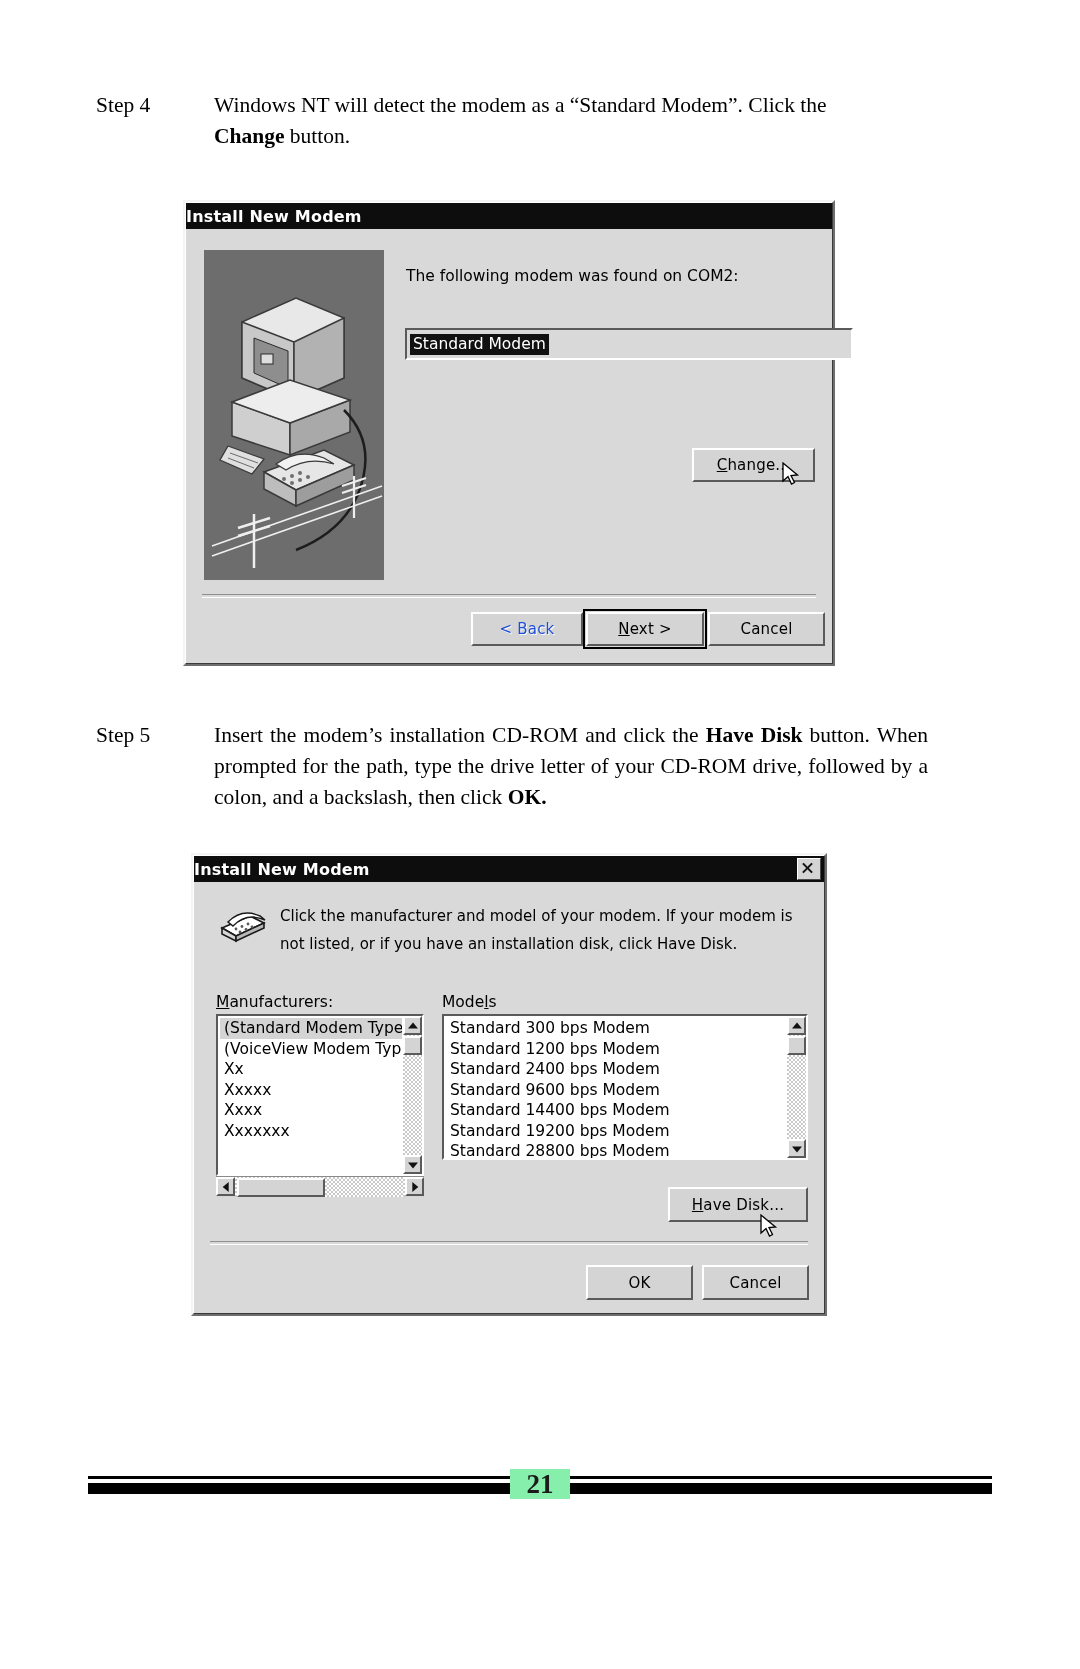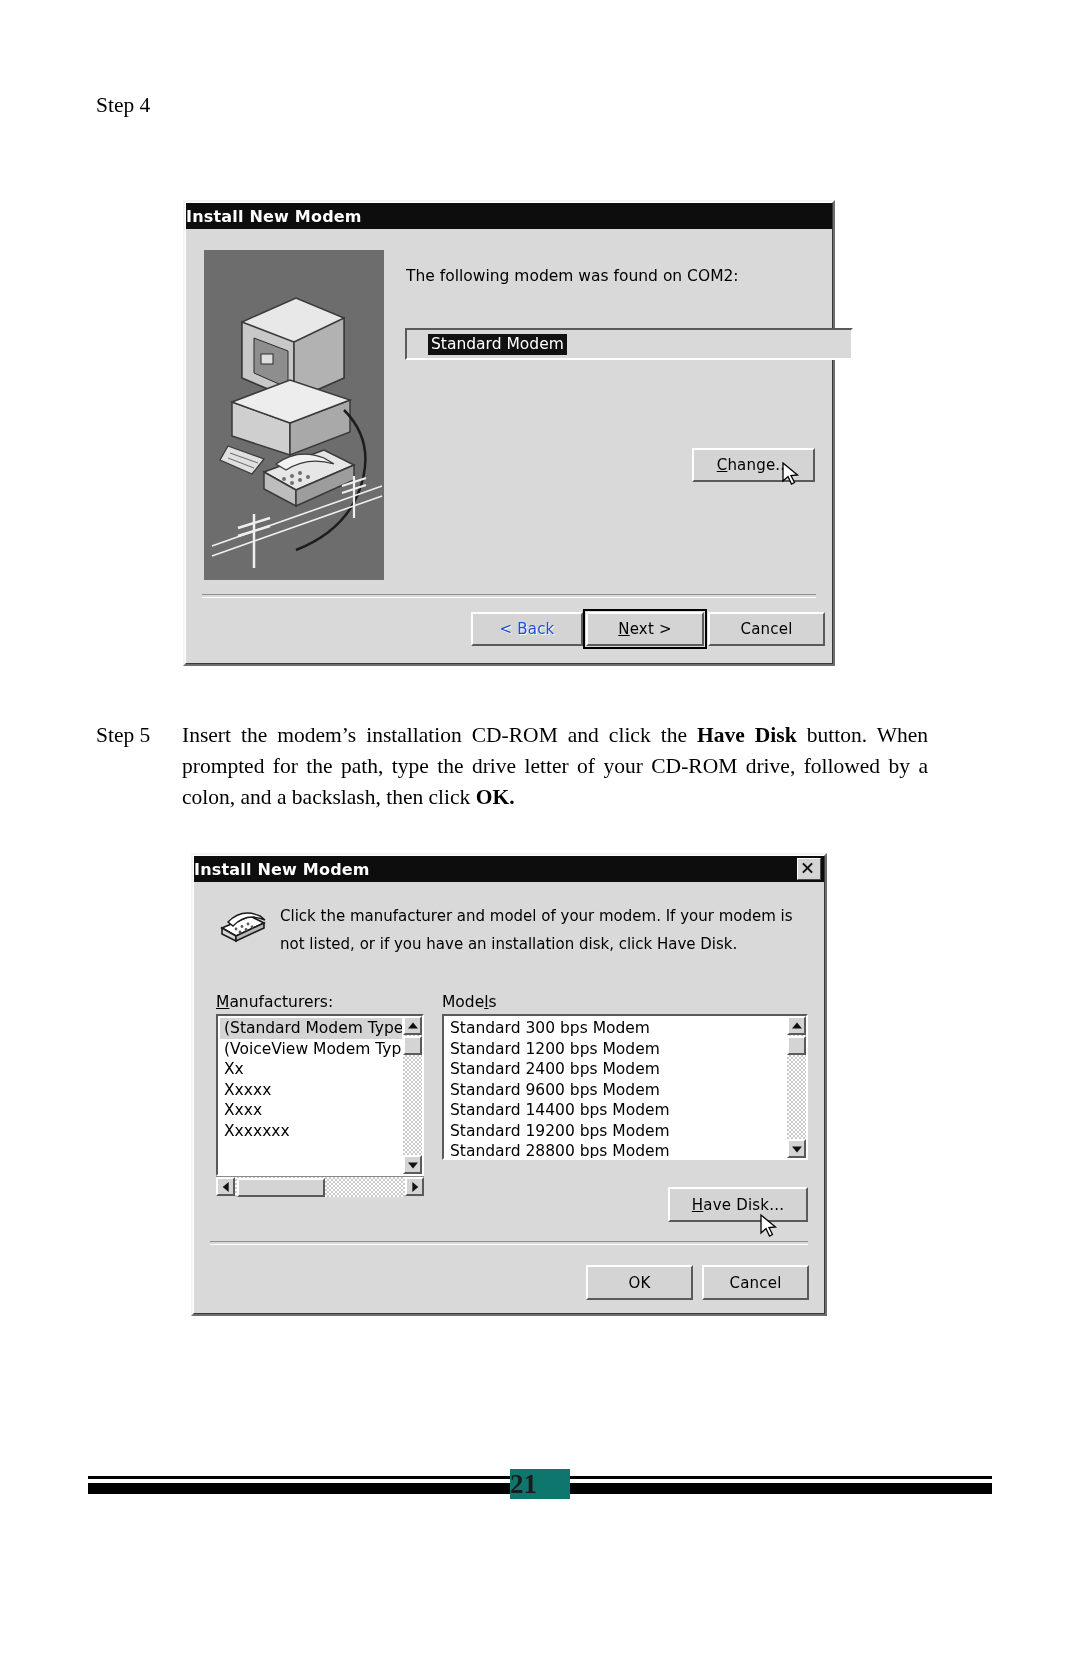--- a/index.html
+++ b/index.html
@@ -17,20 +17,21 @@
   }
 
   
   .step-block {
     position: absolute;
     display: flex;
     font-family: "Liberation Serif", serif;
     font-size: 21.5px;
     line-height: 31px;
     color: #000;
+    gap: 32px;
   }
   .step-label {
     width: 86px;
     flex: 0 0 86px;
     white-space: nowrap;
   }
   .step-text {
     flex: 1;
   }
   .step-text p {
@@ -140,21 +141,21 @@
     left: 219px; top: 125px;
     width: 448px; height: 32px;
     background: #d9d9d9;
     border-top: 2px solid #5a5a5a;
     border-left: 2px solid #5a5a5a;
     border-right: 2px solid #ffffff;
     border-bottom: 2px solid #ffffff;
     box-sizing: border-box;
     display: flex;
     align-items: center;
-    padding-left: 21px;
+    padding-left: 3px;
   }
   #dlg1 .modem-value {
     background: #111;
     color: #fff;
     font-family: "DejaVu Sans", sans-serif;
     font-size: 15.5px;
     padding: 1px 3px 2px 3px;
     white-space: nowrap;
   }
   #dlg1 .hint { left: 220px; top: 191px; width: 400px; }
@@ -300,34 +301,39 @@
     left: 88px; right: 88px; top: 1476px;
     height: 3px;
     background: #000;
   }
   #page-num {
     position: absolute;
     left: 50%;
     transform: translateX(-50%);
     top: 1469px;
     width: 60px;
+    text-align: center;
     font-family: "Liberation Serif", serif;
     font-size: 27px;
     font-weight: bold;
     color: #1b1b1b;
-    background: #0f766e;
+    background: #86efac;
     line-height: 30px;
     z-index: 3;
   }
 </style>
 </head>
 <body>
 
 <div class="step-block" style="left:96px; top:90px; width:832px;">
   <div class="step-label">Step 4</div>
+  <div class="step-text">
+    <p class="just"><span>Windows NT will detect the modem as a “Standard Modem”. Click the </span></p>
+    <p><b class="bold">Change</b><span> button.</span></p>
+  </div>
 </div>
 
 <div class="dialog" id="dlg1">
   <div class="dialog-inner">
 
     <div class="titlebar">
       <span class="title">Install New Modem</span>
     </div>
 
     <div class="picture">

